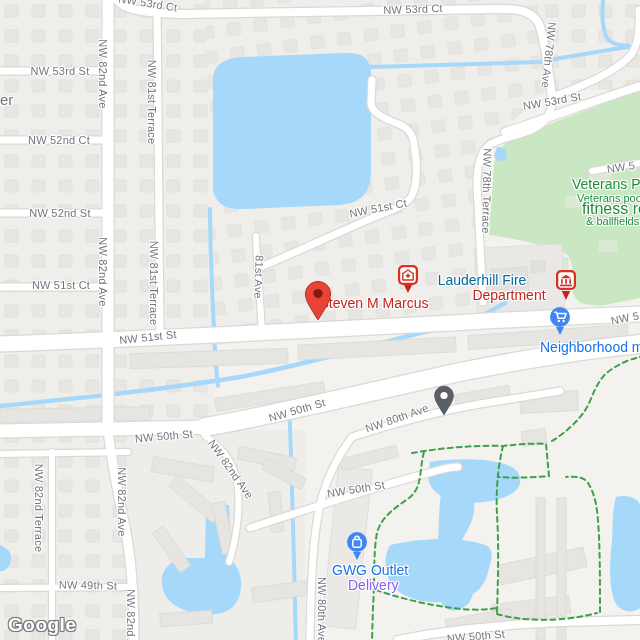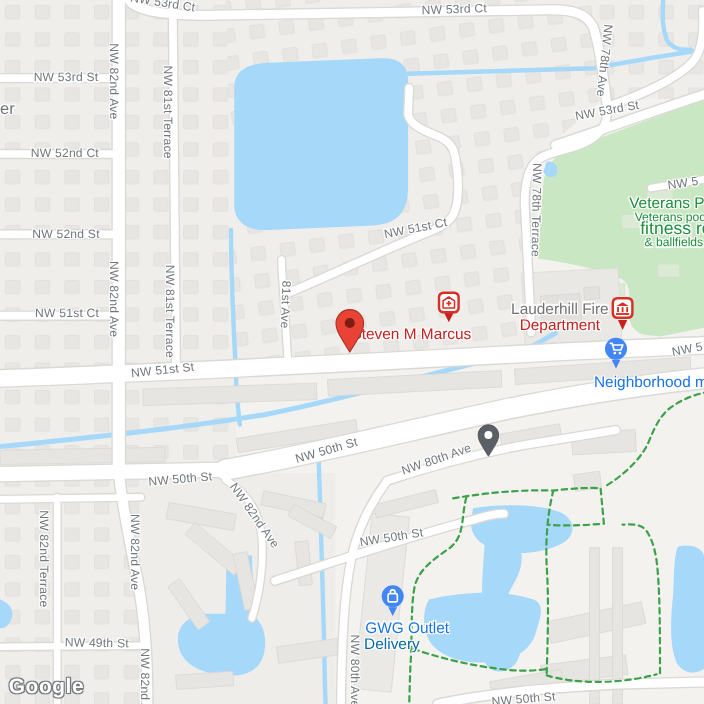--- a/index.html
+++ b/index.html
@@ -186,29 +186,29 @@
     <span class="st" style="left: 356px; top: 489px; transform: translate(-50%, -50%) rotate(-9deg); color: rgb(114, 119, 124);">NW 50th St</span>
     <span class="st" style="left: 476px; top: 636px; transform: translate(-50%, -50%) rotate(-5deg); color: rgb(114, 119, 124);">NW 50th St</span>
     <span class="st" style="left: 397px; top: 418px; transform: translate(-50%, -50%) rotate(-19deg); color: rgb(114, 119, 124);">NW 80th Ave</span>
     <span class="st" style="left: 322px; top: 610px; transform: translate(-50%, -50%) rotate(90deg); color: rgb(114, 119, 124);">NW 80th Ave</span>
     <span class="st" style="left: 122px; top: 502px; transform: translate(-50%, -50%) rotate(90deg); color: rgb(114, 119, 124);">NW 82nd Ave</span>
     <span class="st" style="left: 231px; top: 469px; transform: translate(-50%, -50%) rotate(55deg); color: rgb(114, 119, 124);">NW 82nd Ave</span>
     <span class="st" style="left: 39px; top: 508px; transform: translate(-50%, -50%) rotate(90deg); color: rgb(114, 119, 124);">NW 82nd Terrace</span>
     <span class="st" style="left: 88px; top: 585px; transform: translate(-50%, -50%) rotate(1deg); color: rgb(114, 119, 124);">NW 49th St</span>
     <span class="st" style="left: 131px; top: 624px; transform: translate(-50%, -50%) rotate(90deg); color: rgb(114, 119, 124);">NW 82nd Ave</span>
     <span class="poi" style="left: 374px; top: 303px; font-size: 14px; color: rgb(197, 34, 31); transform: translate(-50%, -50%);">Steven M Marcus</span>
-    <span class="poi" style="left: 509px; top: 280px; font-size: 14px; color: #737373; transform: translate(-50%, -50%);">Lauderhill Fire</span>
+    <span class="poi" style="left: 482px; top: 280px; font-size: 14px; color: #0369a1; transform: translate(-50%, -50%);">Lauderhill Fire</span>
     <span class="poi" style="left: 509px; top: 295px; font-size: 14px; color: rgb(197, 34, 31); transform: translate(-50%, -50%);">Department</span>
     <span class="poi" style="left: 572px; top: 184px; font-size: 14px; color: rgb(30, 142, 62); transform: translate(0px, -50%);">Veterans P</span>
     <span class="poi" style="left: 577px; top: 198px; font-size: 11px; color: rgb(30, 142, 62); transform: translate(0px, -50%);">Veterans poo</span>
     <span class="poi" style="left: 582px; top: 209px; font-size: 16px; color: rgb(30, 142, 62); transform: translate(0px, -50%);">fitness roo</span>
     <span class="poi" style="left: 586px; top: 221px; font-size: 11px; color: rgb(30, 142, 62); transform: translate(0px, -50%);">&amp; ballfields</span>
     <span class="poi" style="left: 540px; top: 347px; font-size: 14px; color: rgb(26, 115, 232); transform: translate(0px, -50%);">Neighborhood m</span>
     <span class="poi" style="left: 332px; top: 570px; font-size: 14px; color: rgb(26, 115, 232); transform: translate(0px, -50%); text-align: center;">GWG Outlet</span>
-    <span class="poi" style="left: 331px; top: 585px; font-size: 14px; color: #0369a1; transform: translate(0px, -50%);">Delivery</span>
+    <span class="poi" style="left: 348px; top: 585px; font-size: 14px; color: #8b5cf6; transform: translate(0px, -50%);">Delivery</span>
     <span class="poi" style="left: 0px; top: 99px; font-size: 15px; color: rgb(111, 116, 120); transform: translate(0px, -50%);">er</span>
     <div class="marker" style="left: 318px; top: 322px;">
     <svg width="28" height="42" viewBox="0 0 28 42">
       <path d="M14 1.5C7 1.5 1.5 7 1.5 14c0 3.6 1.4 7.3 3.3 10.8C8.6 31.6 14 40 14 40s5.4-8.4 9.2-15.2c1.9-3.5 3.3-7.2 3.3-10.8C26.5 7 21 1.5 14 1.5z" fill="#EA4335" stroke="#A33527" stroke-width="1"></path>
       <circle cx="14" cy="13.6" r="4.6" fill="#7E1D12"></circle>
     </svg>
   </div>
     <div class="marker" style="left: 408px; top: 294px;">
     <svg width="22" height="30" viewBox="0 0 22 30">
       <path d="M11 29l-4.2-8.4h8.4z" fill="#C5221F"></path>

